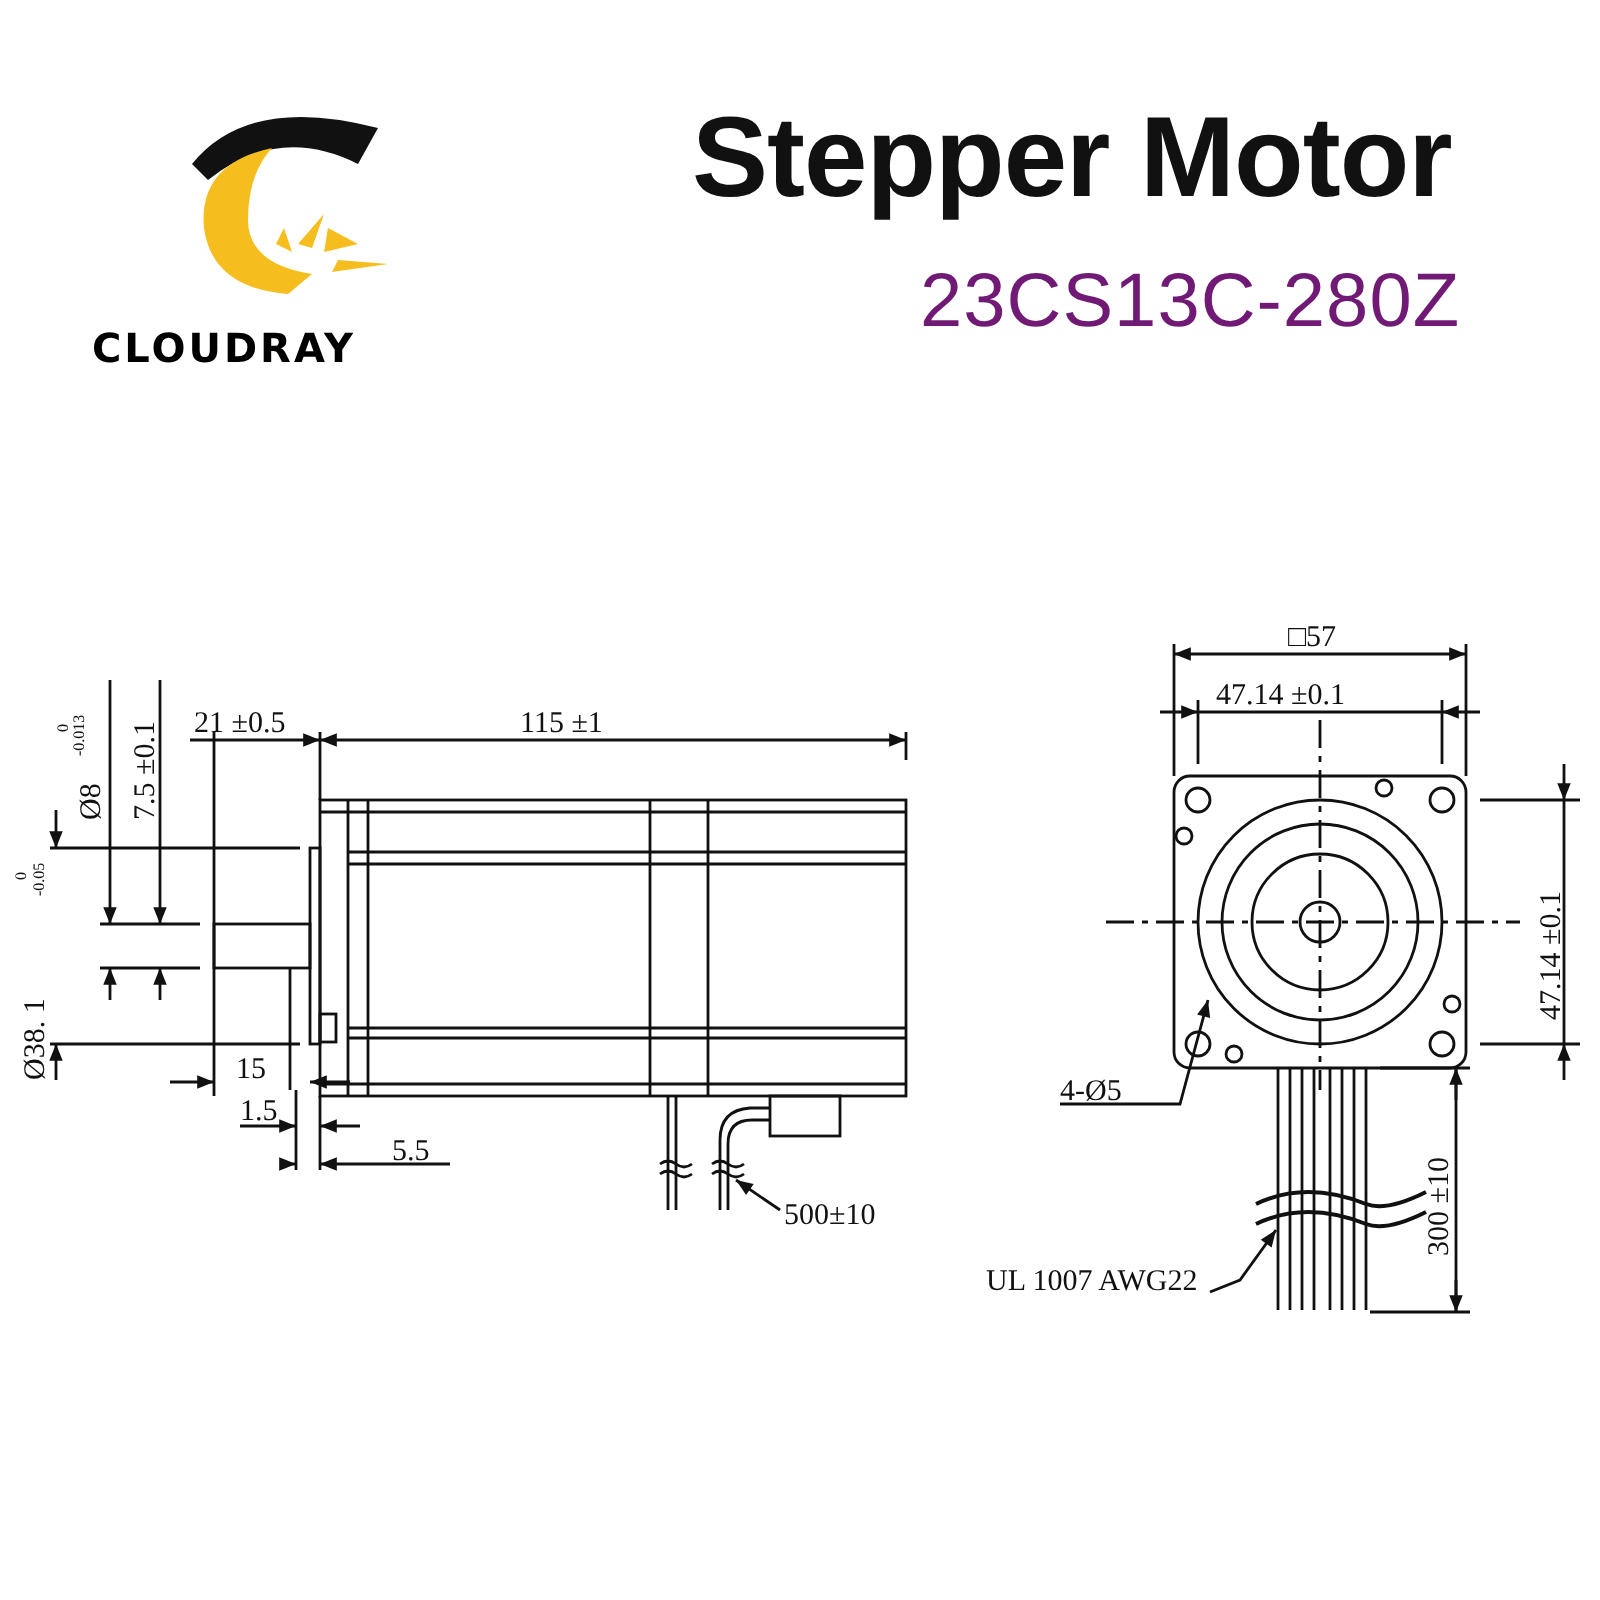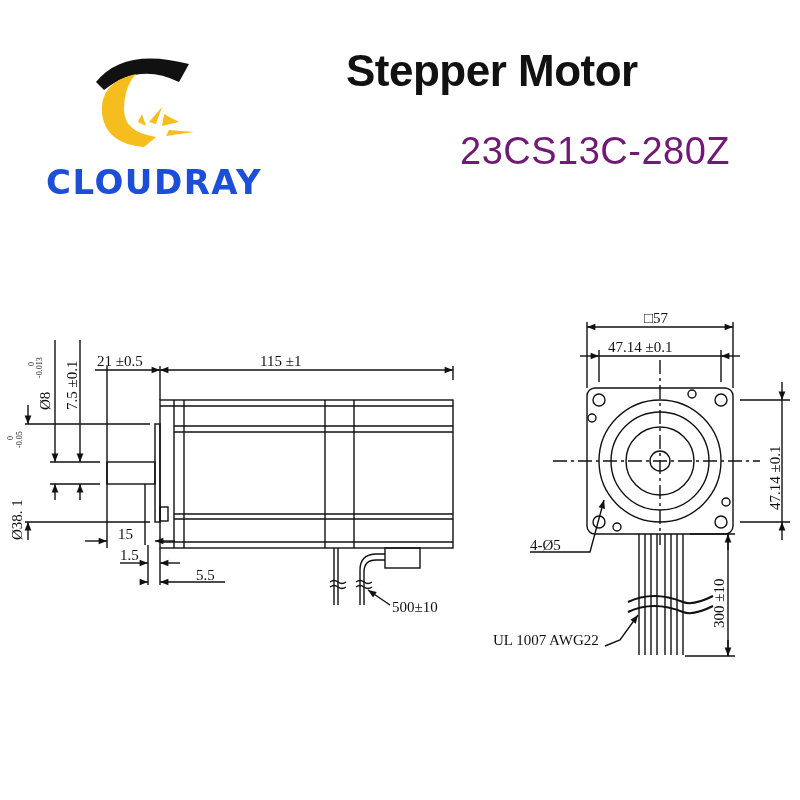--- a/index.html
+++ b/index.html
@@ -1,20 +1,20 @@
 <!DOCTYPE html>
 <html><head>
 <meta charset="utf-8">
 <style>
   html,body{margin:0;padding:0;background:#fff;}
   body{width:800px;height:800px;position:relative;overflow:hidden;font-family:"Liberation Sans",sans-serif;color:#111;}
   .abs{position:absolute;}
-  #title{left:346px;top:46px;font-size:44px;font-weight:bold;letter-spacing:-0.5px;color:#111;white-space:nowrap;}
+  #title{left:346px;top:46px;font-size:57px;font-weight:bold;letter-spacing:-0.5px;color:#111;white-space:nowrap;}
   #model{left:460px;top:130px;font-size:38px;color:#701a75;white-space:nowrap;letter-spacing:0.5px;}
-  #brand{left:46px;top:162px;font-size:34px;font-weight:bold;letter-spacing:1.5px;color:#1d4ed8;font-family:"DejaVu Sans",sans-serif;}
+  #brand{left:46px;top:162px;font-size:20px;font-weight:bold;letter-spacing:1.5px;color:#000000;font-family:"DejaVu Sans",sans-serif;}
   svg text{font-family:"Liberation Serif",serif;fill:#111;}
 </style>
 </head>
 <body>
 
 <div class="abs" style="left:94px;top:52px;width:100px;height:100px;">
   <svg width="100" height="100" viewBox="0 0 100 100">
     <path d="M2 30 Q30 -5 95 12 L85 30 Q45 10 10 38 Z" fill="#111"></path>
     <path d="M42 22 Q5 30 8 62 Q12 92 50 95 L62 85 Q30 80 30 58 Q30 35 42 22 Z" fill="#F5BE1E"></path>
     <path d="M55 70 L68 55 L62 72 Z M70 62 L85 70 L68 74 Z M48 62 L52 74 L44 70 Z M75 78 L100 80 L72 84 Z" fill="#F5BE1E"></path>

